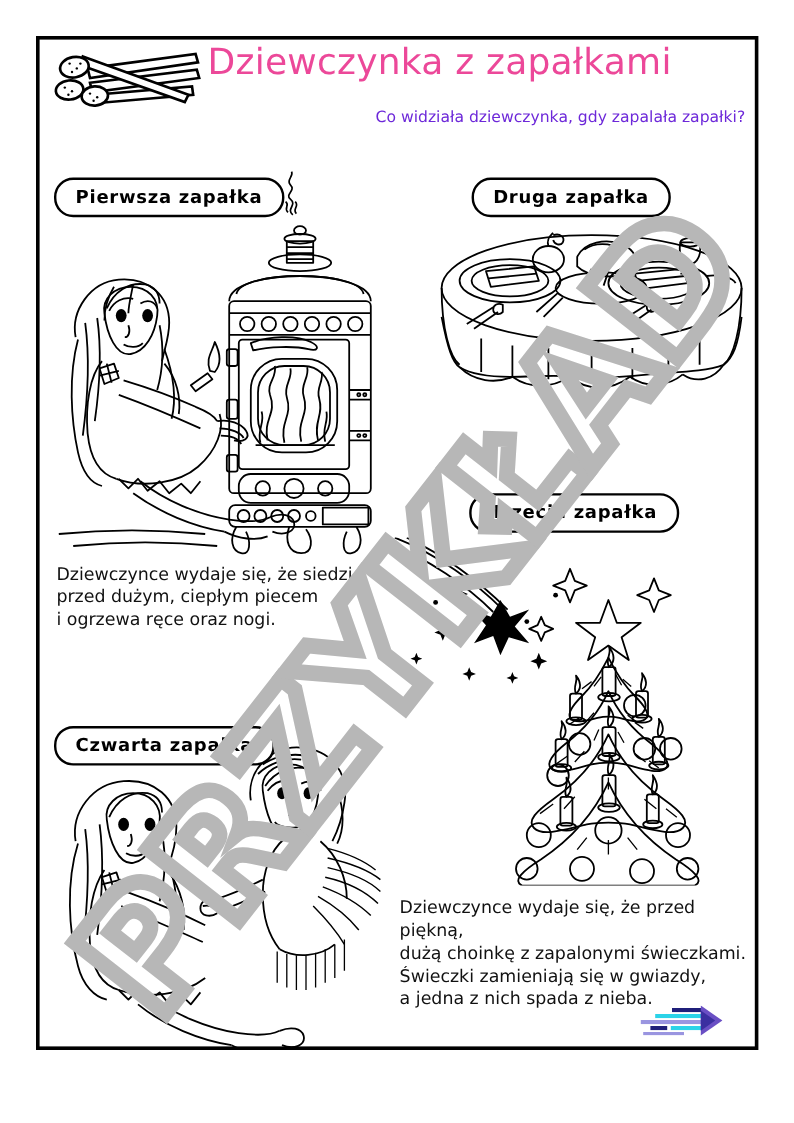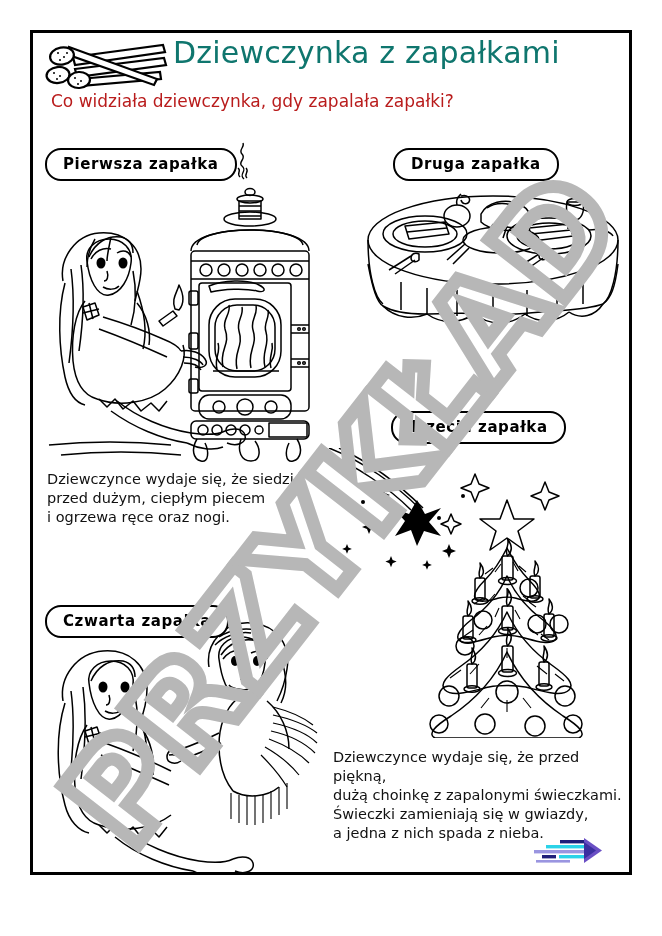--- a/index.html
+++ b/index.html
@@ -22,26 +22,26 @@
     border: 3px solid #000;
     background: #fff;
   }
   
   #header { position: relative; height: 100px; }
   #matches-icon { position: absolute; left: 12px; top: 6px; }
   #title {
     position: absolute; left: 140px; top: 2px;
     width: 450px;
     font-size: 30px; font-weight: 400; letter-spacing: .2px;
-    color: #0f766e; white-space: nowrap;
+    color: #ec4899; white-space: nowrap;
   }
   #subtitle {
     position: absolute; left: 18px; top: 58px;
-    width: 570px; text-align: left;
-    font-size: 17px; color: #b91c1c;
+    width: 570px; text-align: right;
+    font-size: 13px; color: #6d28d9;
   }
   
   .pill {
     position: absolute;
     border: 2.5px solid #000;
     border-radius: 16px;
     background: #fff;
     font-size: 15px; font-weight: bold;
     letter-spacing: .6px;
     color: #000;

